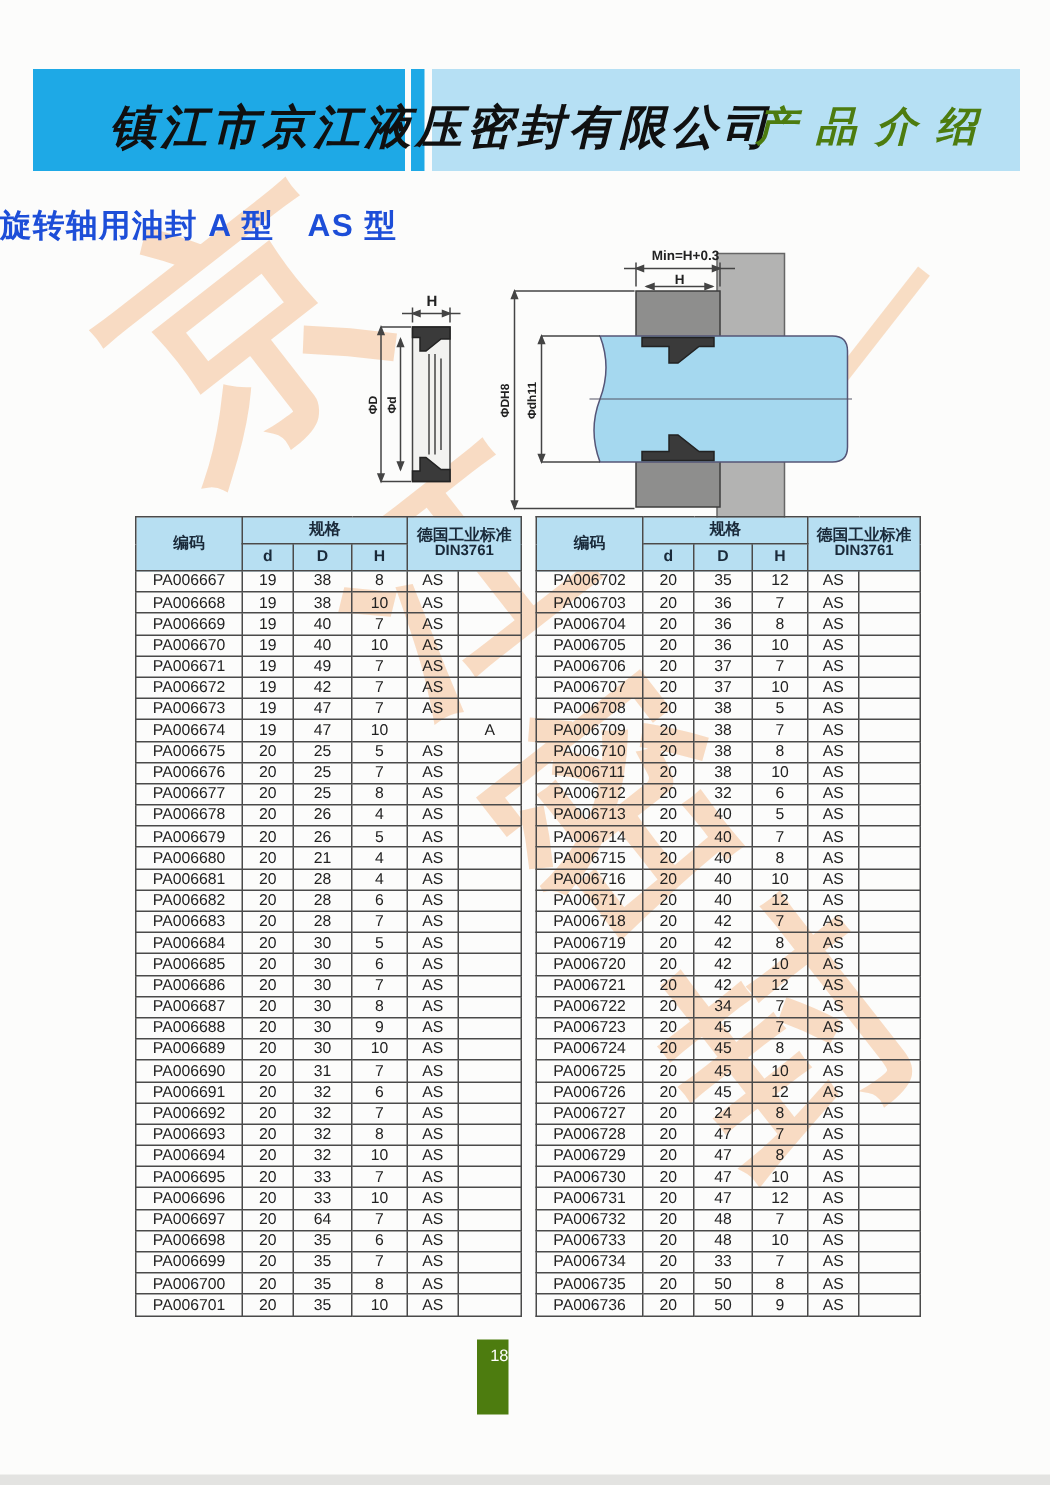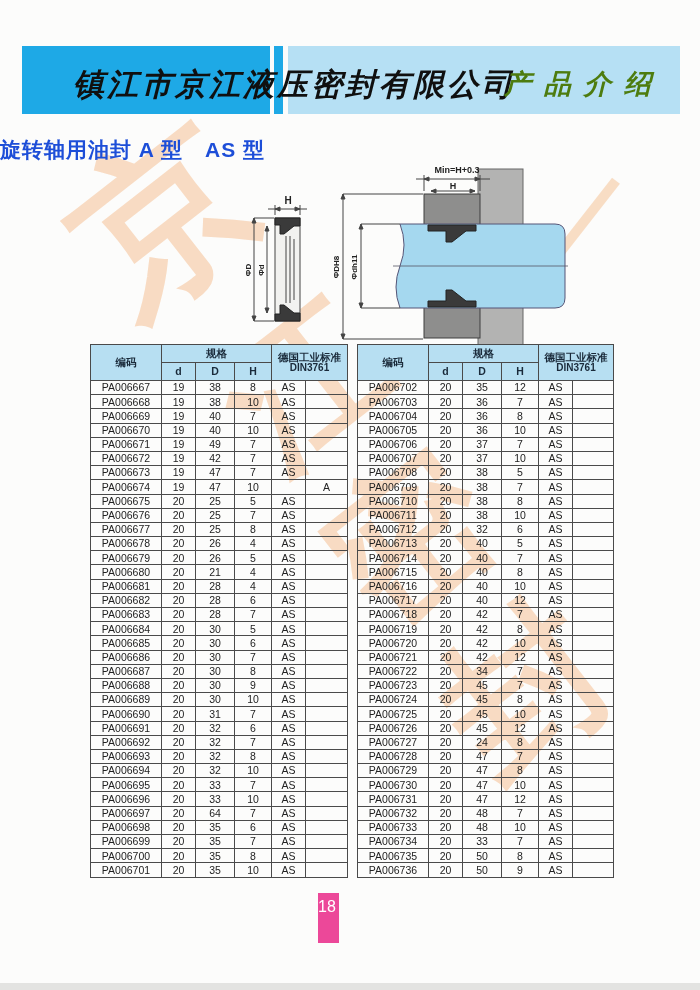--- a/index.html
+++ b/index.html
@@ -35,22 +35,22 @@
   .spec-table th,.spec-table td{border:1px solid #4a4a4a;text-align:center;padding:0;line-height:1;}
   .spec-table thead th{background:#b7dff2;font-weight:bold;color:#1a2a3a;}
   .spec-table thead tr{height:18px;}
   .spec-table tbody tr{height:14.2px;}
   .spec-table .din1{font-size:10.5px;}
   .spec-table .din2{font-size:10px;font-weight:bold;}
   #table-left{left:90px;}
   #table-right{left:357px;}
 
   
-  .page-num{position:absolute;left:318px;top:893px;width:21px;height:50px;background:#ec4899;
-            z-index:2;color:#ffffff;font-size:16px;text-align:left;padding-top:5px;
+  .page-num{position:absolute;left:318px;top:893px;width:21px;height:50px;background:#4d7c0f;
+            z-index:2;color:#ffffff;font-size:11px;text-align:right;padding-top:5px;
             box-sizing:border-box;}
 
   .bottom-edge{position:absolute;left:0;bottom:0;width:700px;height:7px;background:#e3e3e1;z-index:0;}
 </style>
 </head>
 <body>
 
 <div id="page">
 
   <span class="wm-char" style="left:75px;top:130px;font-size:175px;">京</span>

